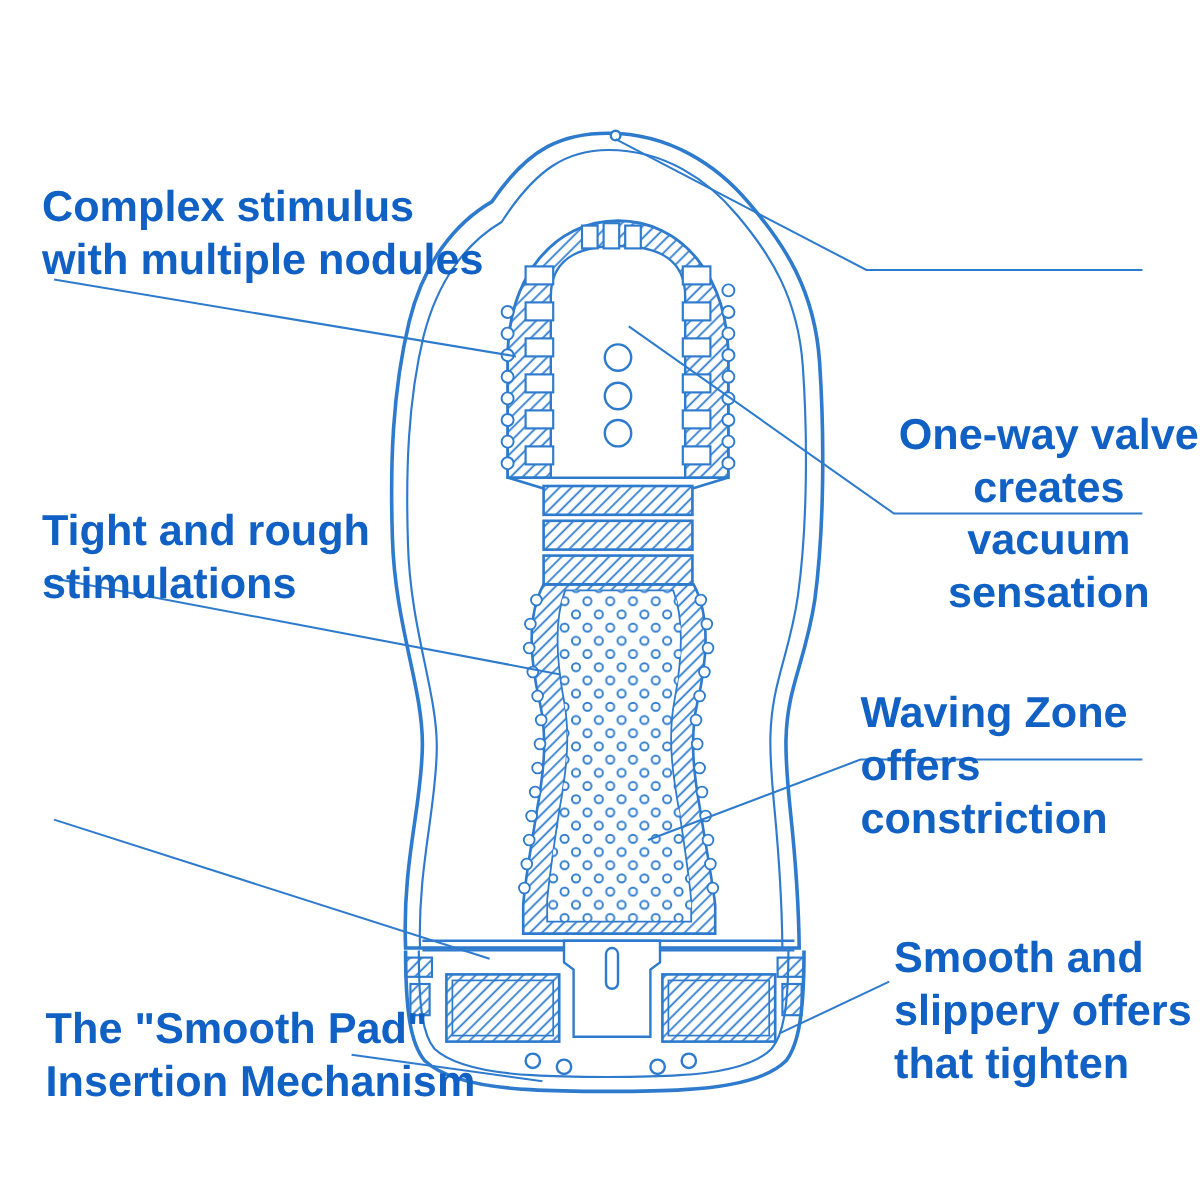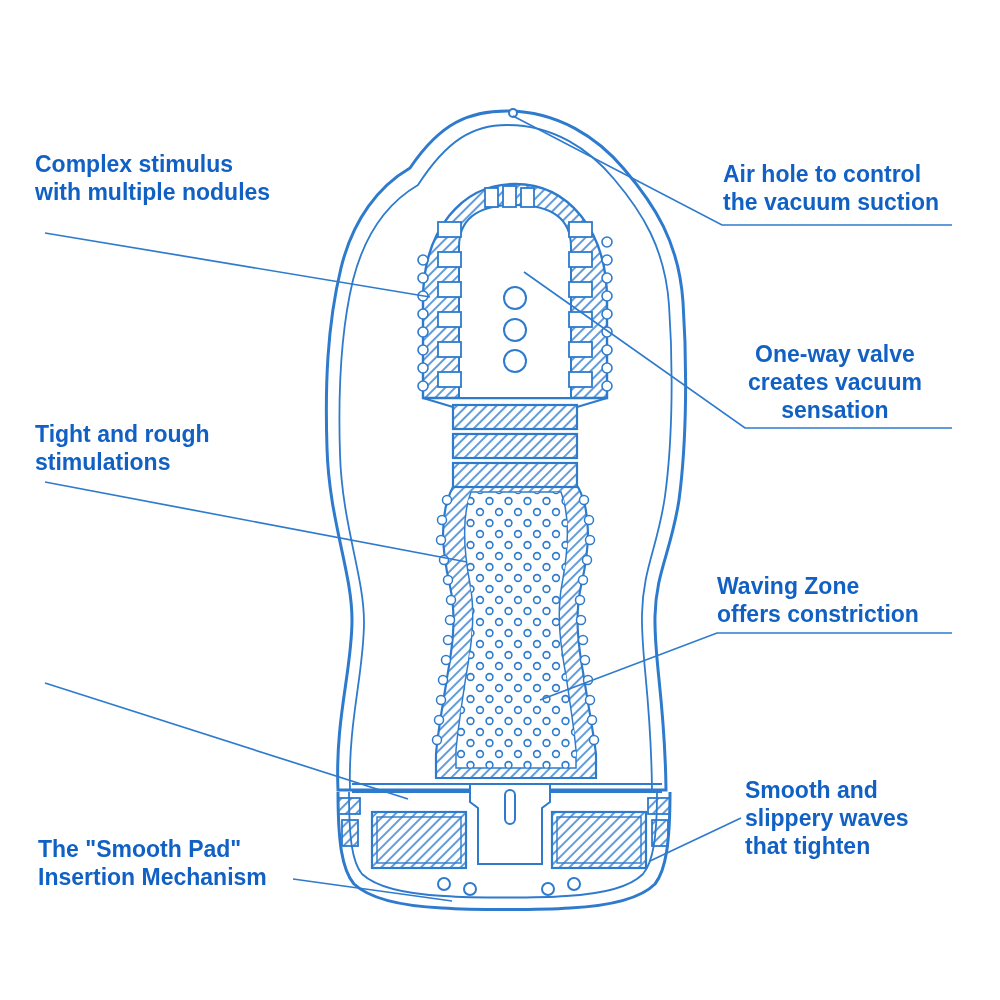--- a/index.html
+++ b/index.html
@@ -8,21 +8,21 @@
     width:1000px; height:1000px; position:relative; overflow:hidden;
     background:#ffffff; font-family:"Liberation Sans", sans-serif;
   }
   svg.diagram { position:absolute; left:0; top:0; }
   .ln { stroke: var(--line); }
   .hatch-line { stroke: var(--line); stroke-width:1.5; }
   .dot { fill:#ffffff; stroke: var(--line); stroke-width:1.6; }
   .callout { stroke: var(--line); stroke-width:1.7; fill:none; }
   .label {
     position:absolute; color:var(--text); font-weight:bold;
-    font-size:23px; line-height:1.22; white-space:pre-line;
+    font-size:36px; line-height:1.22; white-space:pre-line;
   }
 </style>
 </head>
 <body>
 
 <div style="position:absolute;inset:0;">
 
 <svg class="diagram" viewBox="0 0 1000 1000" width="1000" height="1000">
   <defs>
     <pattern id="hatch" width="7" height="7" patternTransform="rotate(45)" patternUnits="userSpaceOnUse">
@@ -204,27 +204,25 @@
     <polyline class="callout" points="45,482 467,562"></polyline>
     <polyline class="callout" points="540,700 717,633 952,633"></polyline>
     <polyline class="callout" points="45,683 408,799"></polyline>
     <polyline class="callout" points="650,861 741,818"></polyline>
     <polyline class="callout" points="293,879 452,901"></polyline>
   </g>
 </svg>
 
   <div class="label" style="left:35px; top:150px;">Complex stimulus
 with multiple nodules</div>
-  <div class="label" style="left:723px; top:160px;">Air hole to control
-the vacuum suction</div>
   <div class="label" style="left:748px; top:340px;text-align:center;">One-way valve
 creates vacuum
 sensation</div>
   <div class="label" style="left:717px; top:572px;">Waving Zone
 offers constriction</div>
   <div class="label" style="left:35px; top:420px;">Tight and rough
 stimulations</div>
   <div class="label" style="left:745px; top:776px;">Smooth and
-slippery waves
+slippery offers
 that tighten</div>
   <div class="label" style="left:38px; top:835px;">The "Smooth Pad"
 Insertion Mechanism</div>
 </div>
 
 </body></html>

